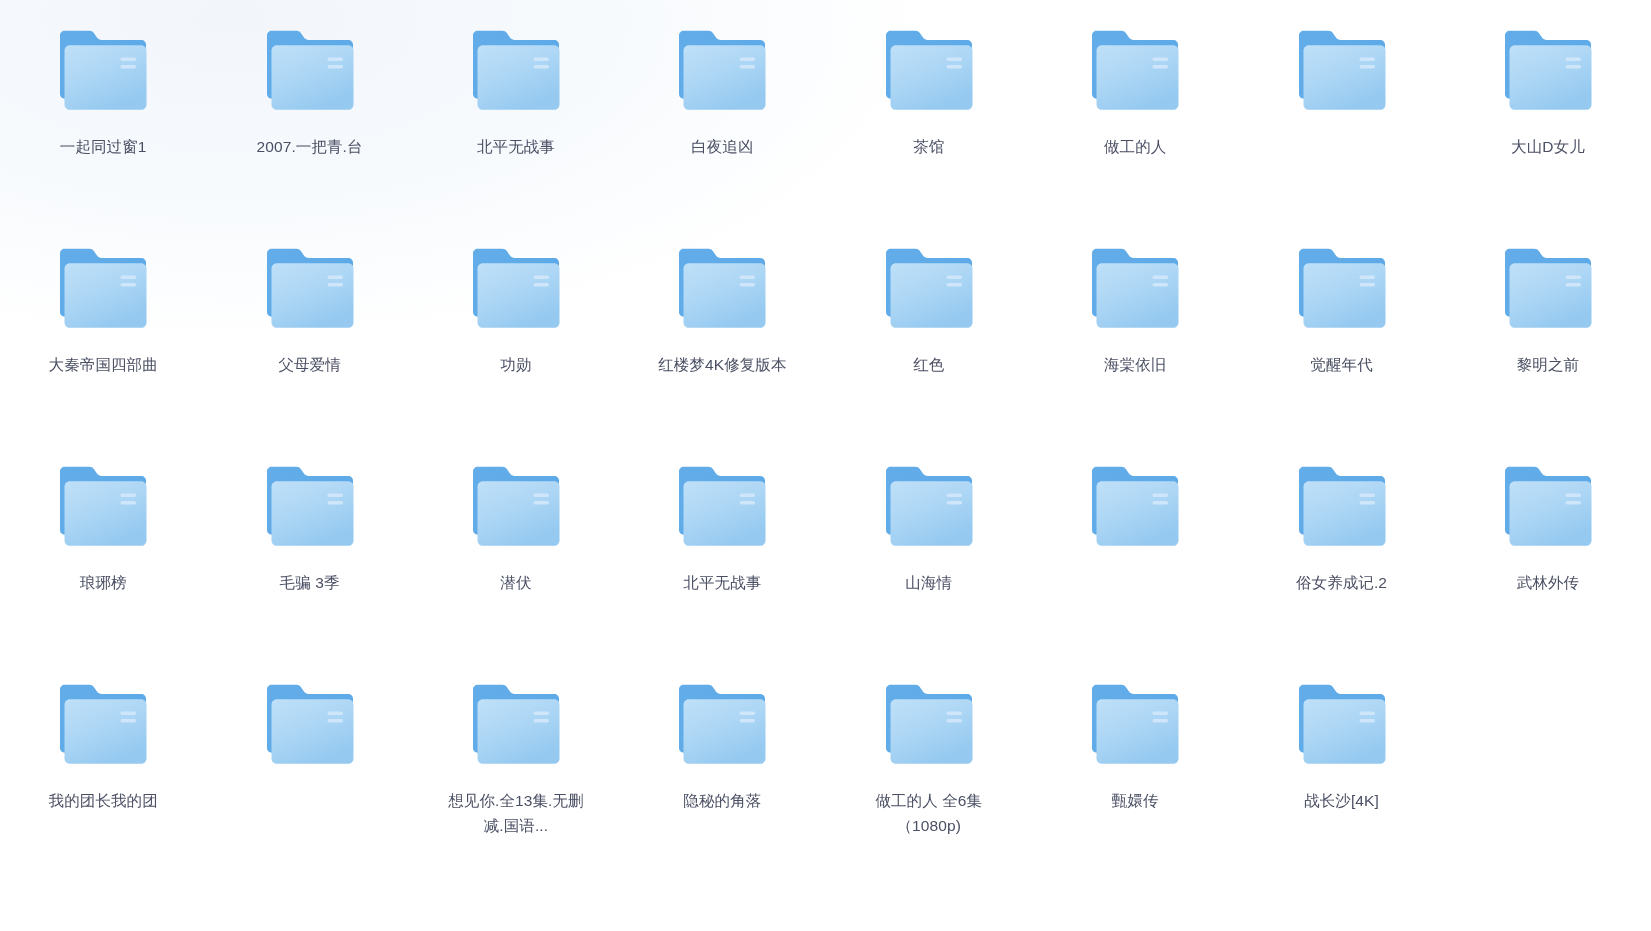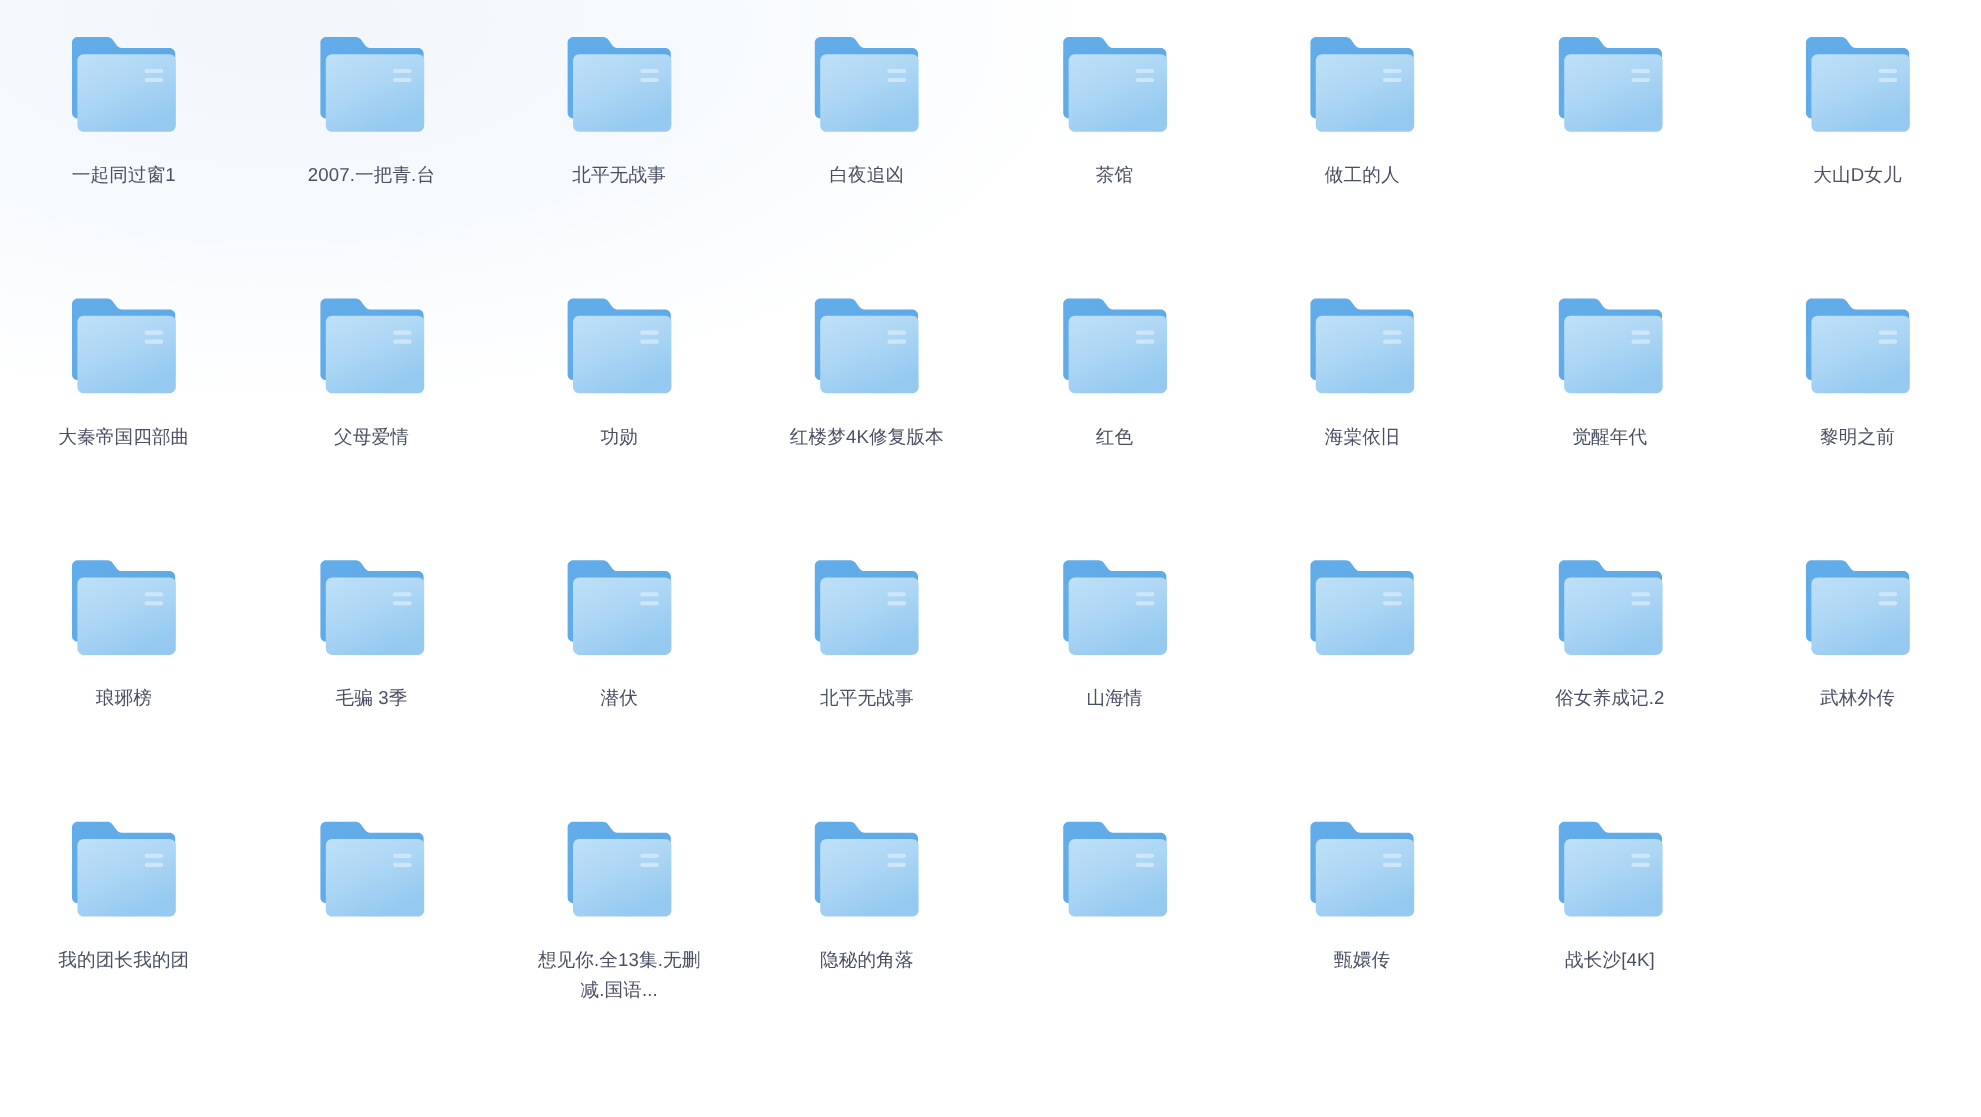--- a/index.html
+++ b/index.html
@@ -793,20 +793,21 @@
         </defs>
 
         <path class="pBack" d="M3 10.5 C3 7.9 5.1 5.8 7.7 5.8 L32.5 5.8 C34.2 5.8 35.8 6.6 36.8 8.0 L40.2 12.7 C41.2 14.1 42.8 14.9 44.5 14.9 L84.3 14.9 C86.9 14.9 89 17.0 89 19.6 L89 69 C89 71.6 86.9 73.7 84.3 73.7 L7.7 73.7 C5.1 73.7 3 71.6 3 69 Z" fill="url(#back28)"></path>
 
         <path class="pFace" d="M7.5 25.5 C7.5 22.6 9.9 20.2 12.8 20.2 L84.2 20.2 C87.1 20.2 89.5 22.6 89.5 25.5 L89.5 79.5 C89.5 82.4 87.1 84.8 84.2 84.8 L12.8 84.8 C9.9 84.8 7.5 82.4 7.5 79.5 Z" fill="url(#face28)"></path>
 
         <rect class="ln1" x="63.5" y="32.5" width="15.5" height="3.4" rx="1.7" fill="#cfe6fa"></rect>
         <rect class="ln2" x="63.5" y="40" width="15.5" height="3.4" rx="1.7" fill="#cfe6fa"></rect>
       </svg>
     </div>
+    <div class="file-label">做工的人 全6集 （1080p)</div>
   </div>
       <div class="file-item">
     <div class="folder-icon">
       <svg class="fi-svg" viewBox="0 0 92 90" xmlns="http://www.w3.org/2000/svg" aria-hidden="true">
         <defs>
           <linearGradient class="gFace" x1="0" y1="0" x2="0.55" y2="1" id="face29">
             <stop offset="0%" stop-color="#bfe0f8"></stop>
             <stop offset="48%" stop-color="#aed7f5"></stop>
             <stop offset="100%" stop-color="#95c9f0"></stop>
           </linearGradient>

